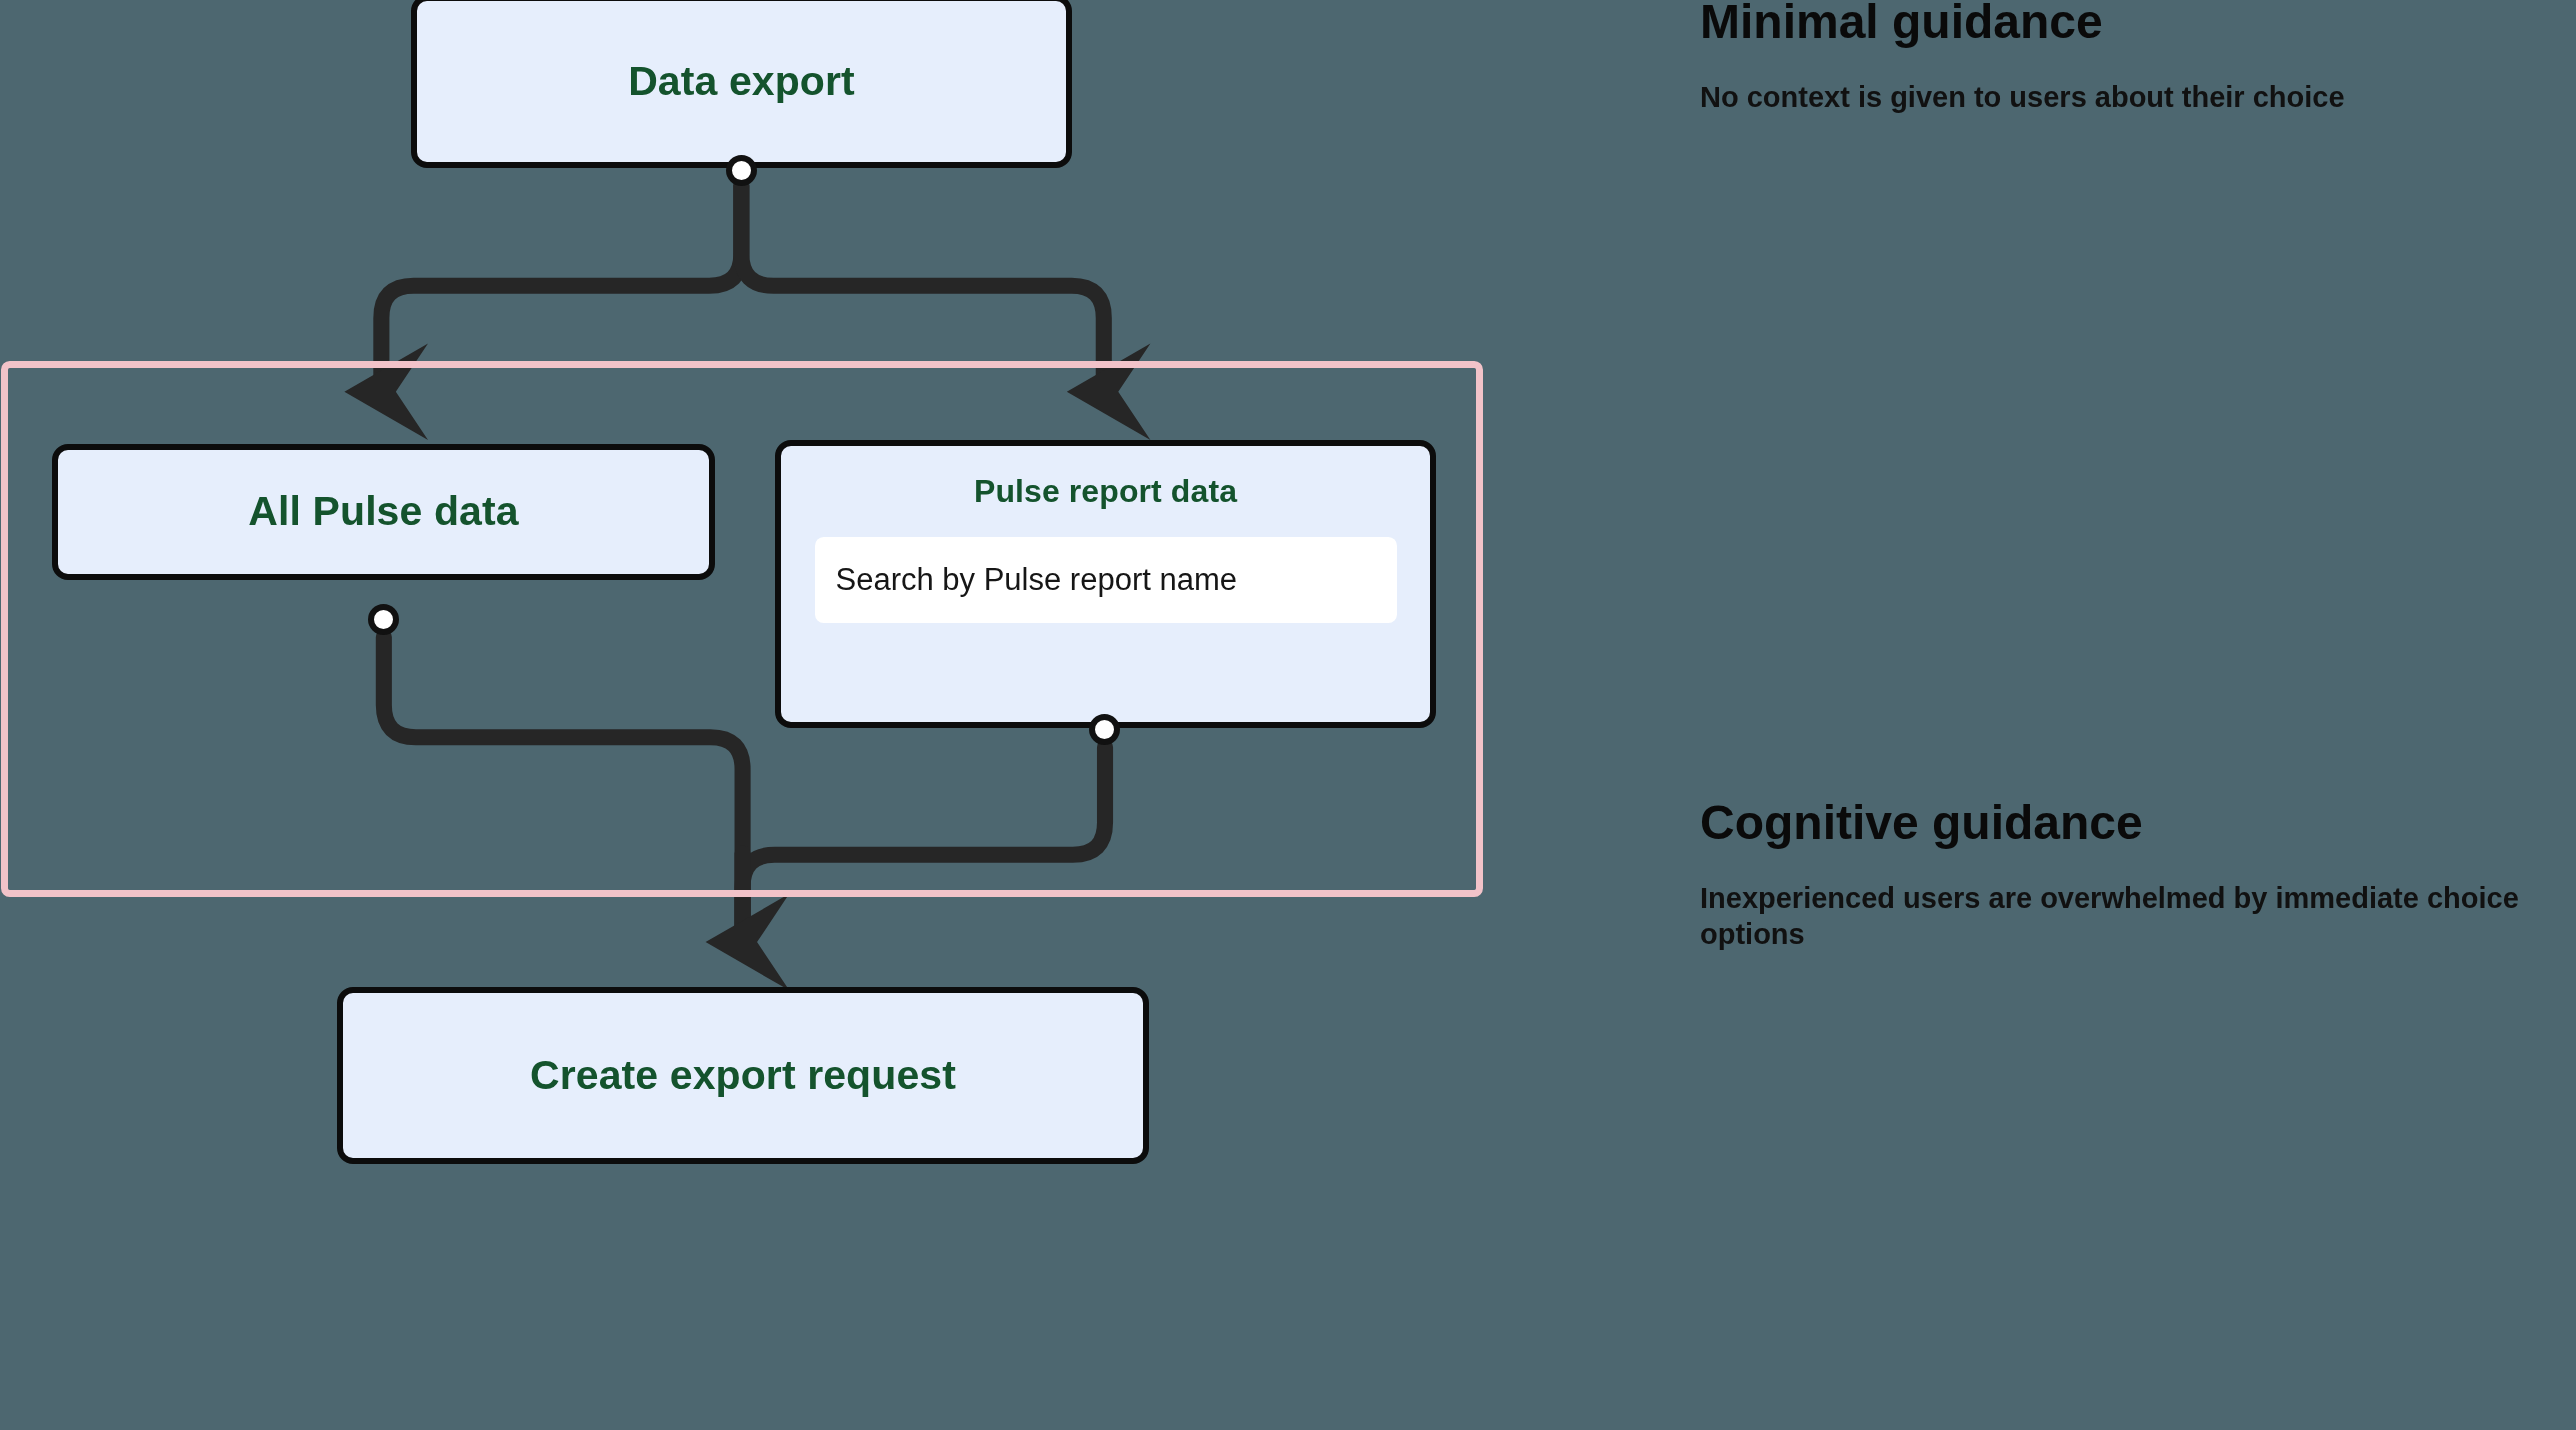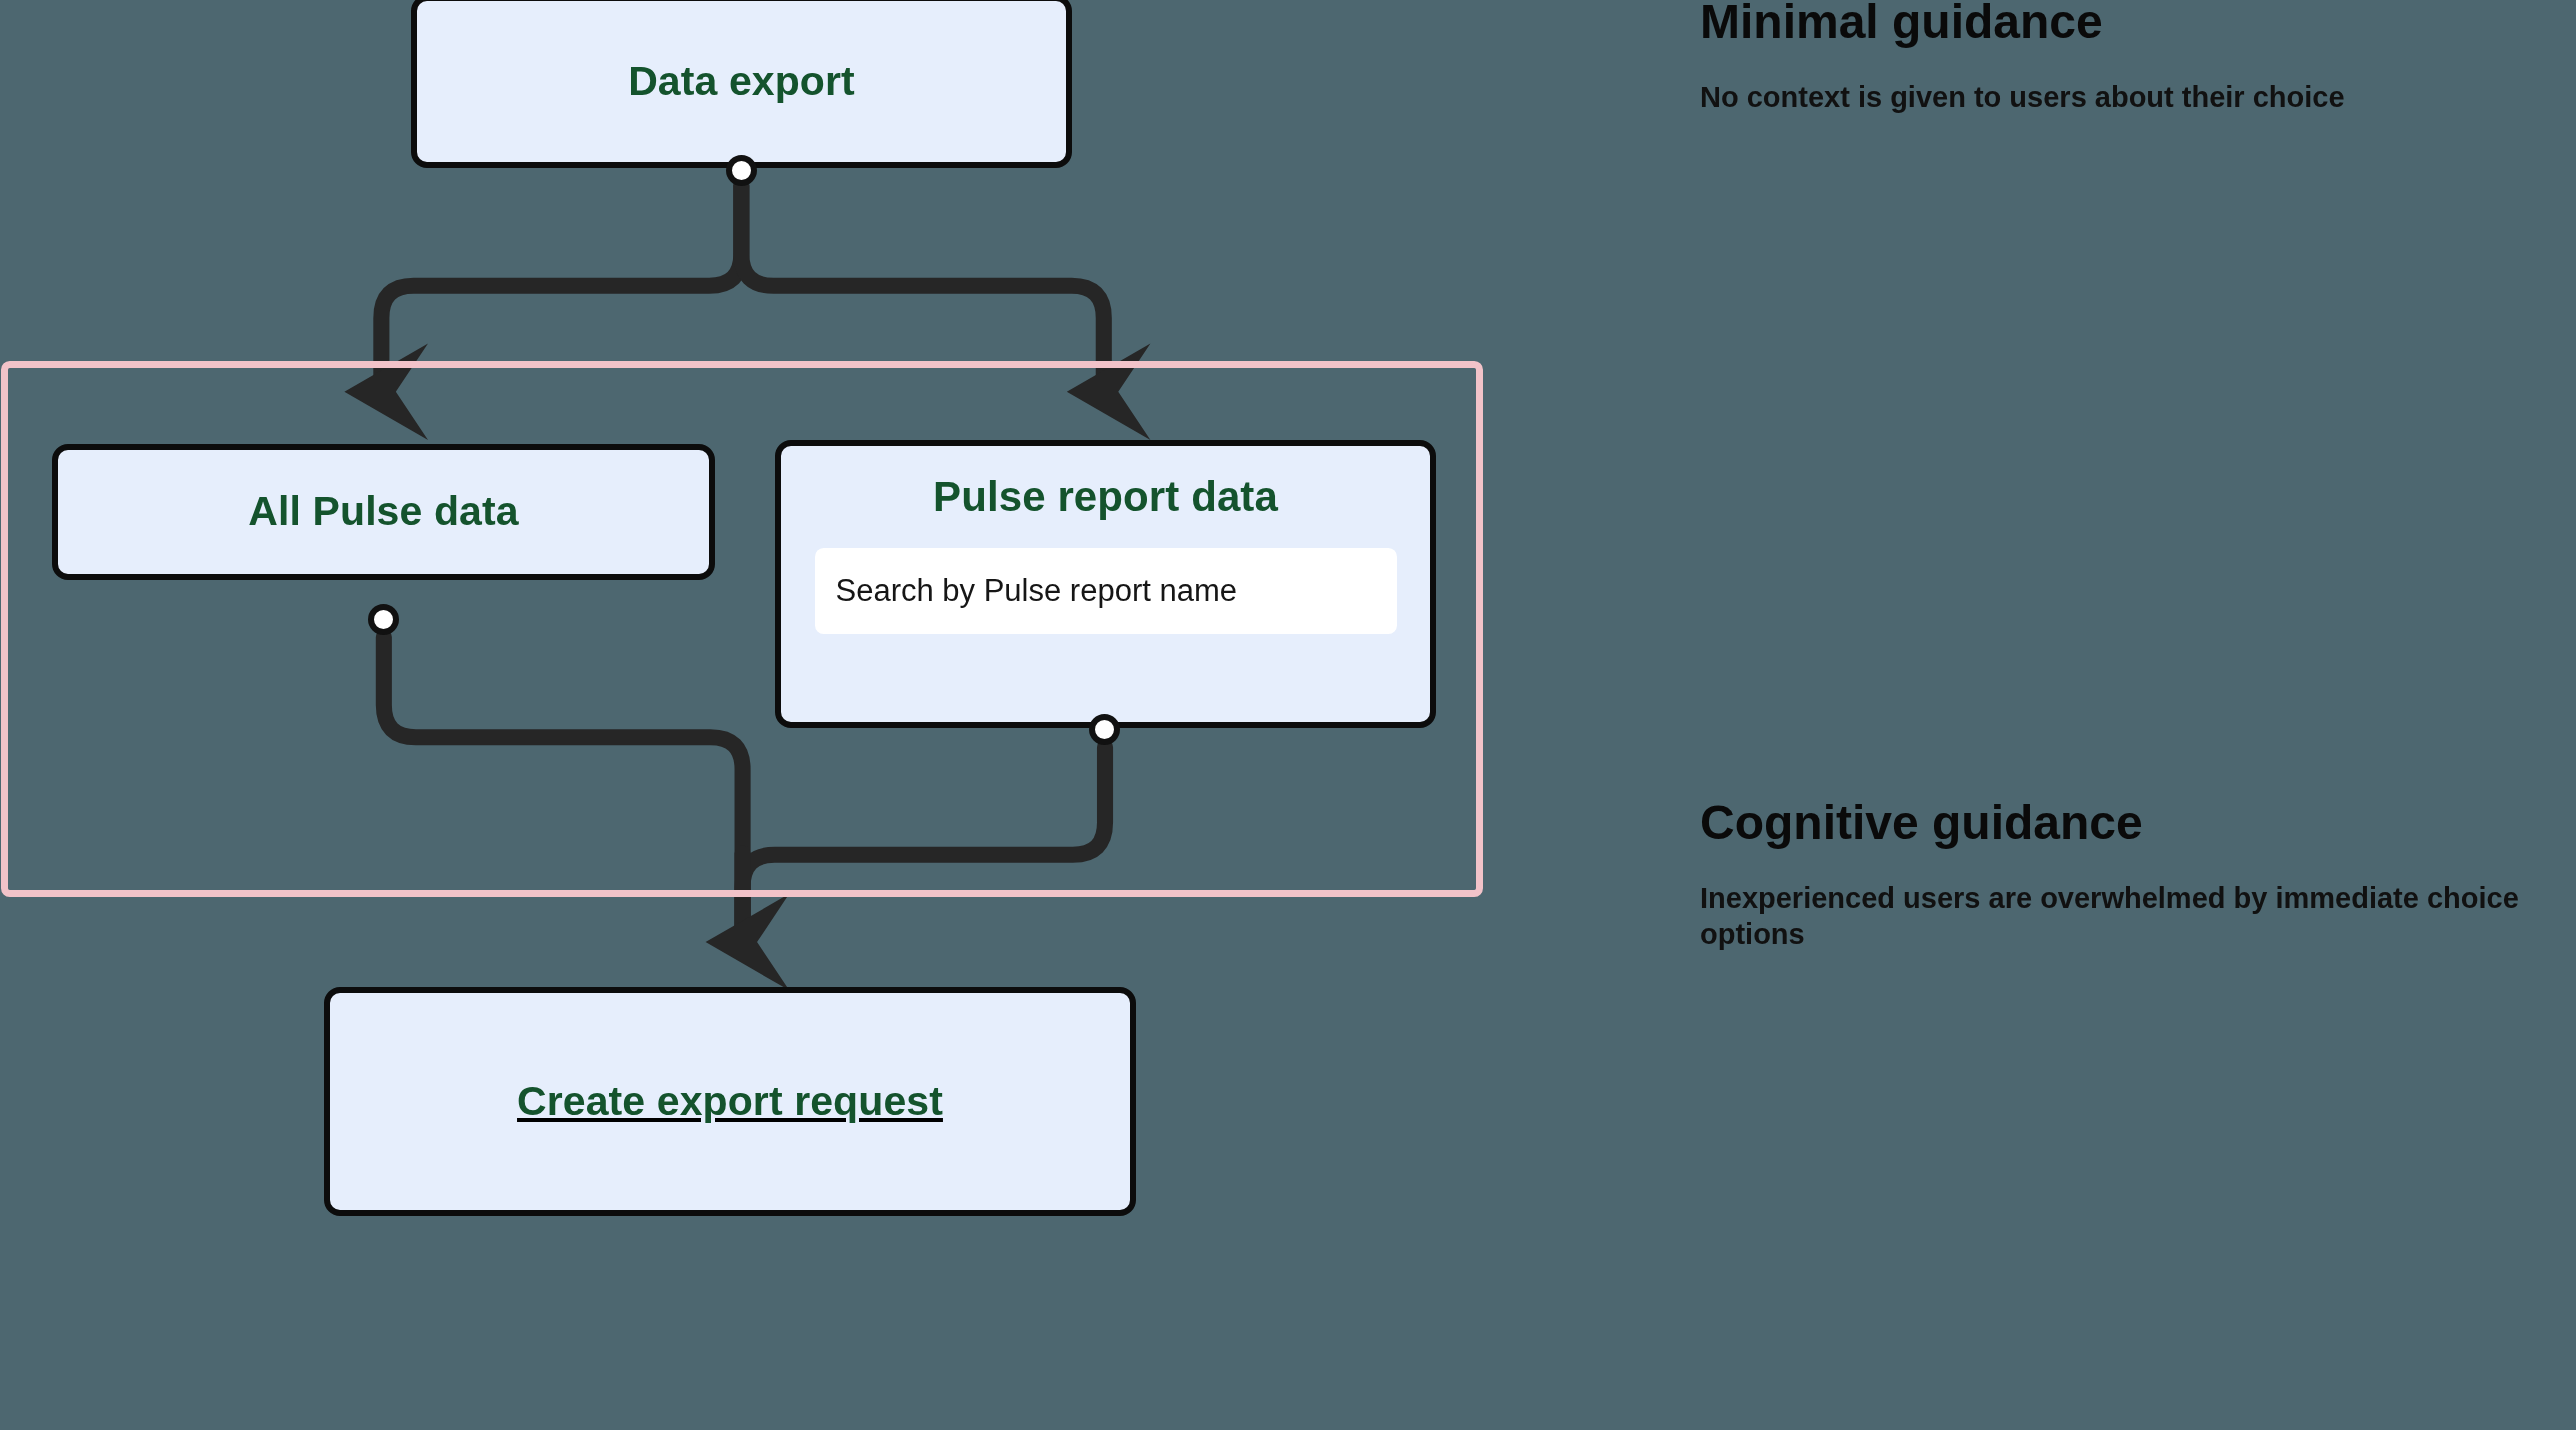--- a/index.html
+++ b/index.html
@@ -73,25 +73,25 @@
     width: 663px; height: 136px;
   }
   #node-all-pulse-data .node-title { font-size: 41px; }
 
   #node-pulse-report-data {
     left: 775px; top: 440px;
     width: 661px; height: 288px;
     justify-content: flex-start;
     padding-top: 27px;
   }
-  #node-pulse-report-data .node-title { font-size: 42px; }
+  #node-pulse-report-data .node-title { font-size: 32px; }
 
   #node-create-export-request {
-    left: 324px; top: 987px;
-    width: 812px; height: 229px; text-decoration: underline;
+    left: 337px; top: 987px;
+    width: 812px; height: 177px;
   }
   #node-create-export-request .node-title { font-size: 41px; }
 
   
   .search-field {
     margin-top: 27px;
     width: 582px;
     height: 86px;
     background: #ffffff;
     border: none;

